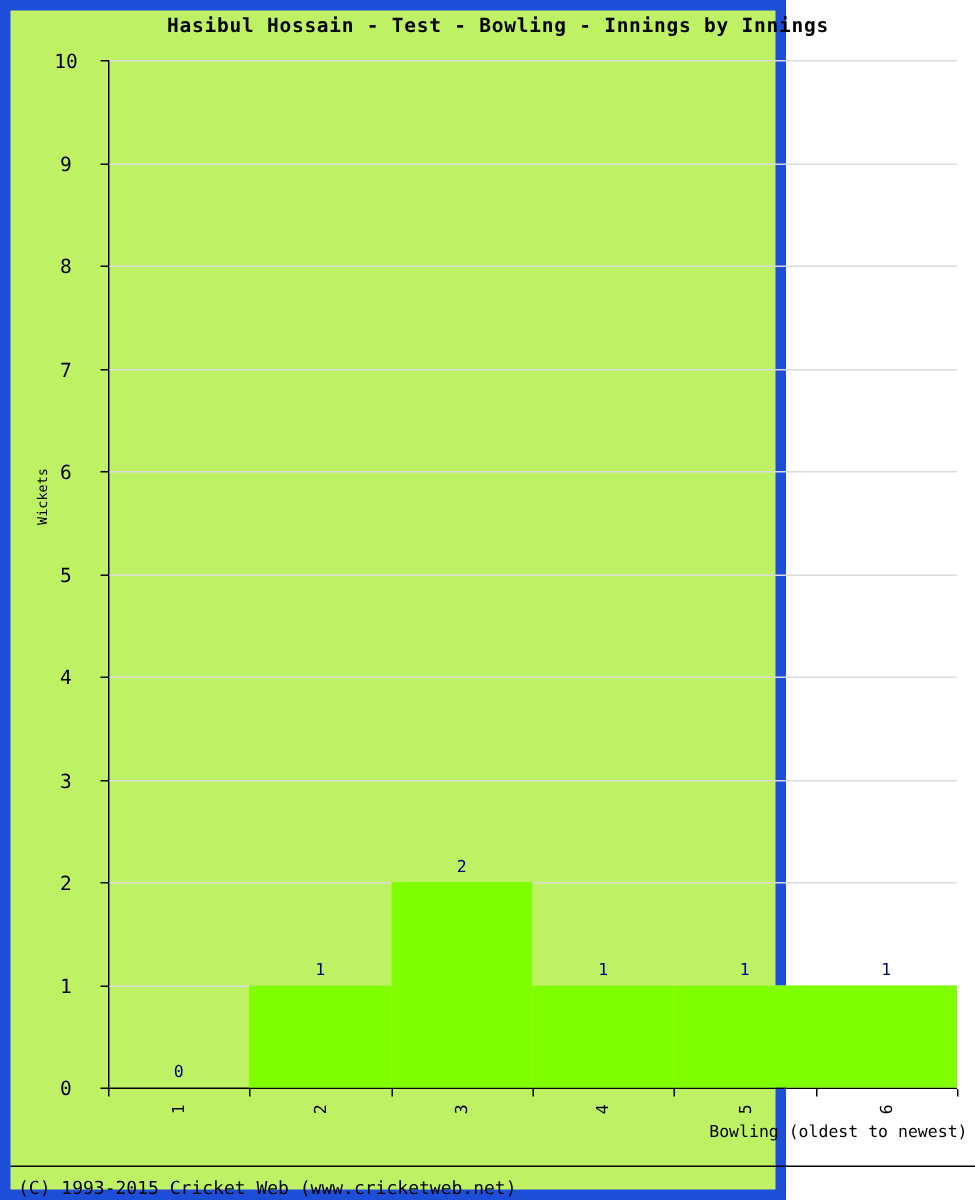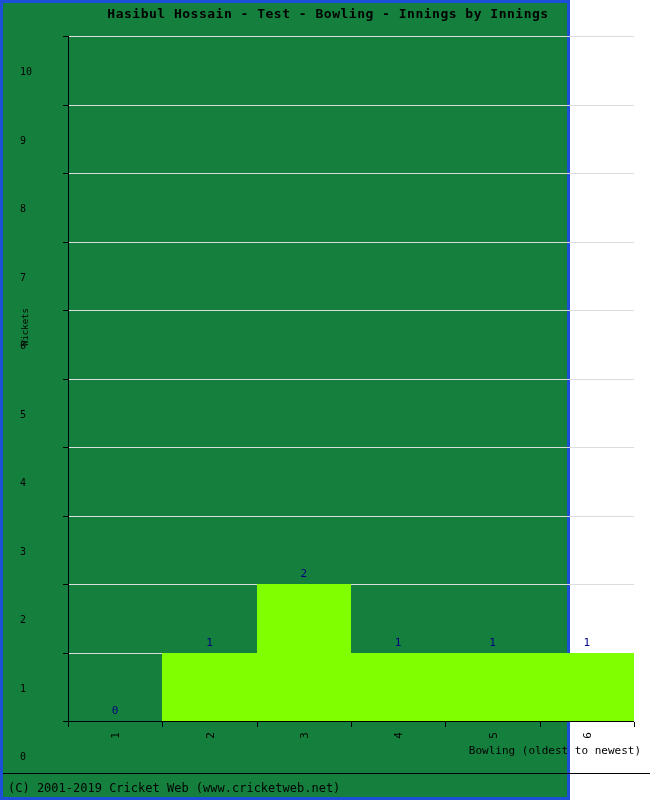--- a/index.html
+++ b/index.html
@@ -8,25 +8,25 @@
     background: #ffffff;
   }
   body {
     width: 650px;
     height: 800px;
     font-family: "DejaVu Sans Mono", "Liberation Mono", monospace;
     overflow: hidden;
   }
   #page {
     position: relative;
-    width: 570px;
+    width: 524px;
     height: 800px;
     box-sizing: border-box;
-    border: 3px solid #1d4ed8;
-    background: #15803d;
+    border: 7px solid #1d4ed8;
+    background: #bef264;
   }
 
   
   #chart-title {
     position: absolute;
     left: 0;
     top: 3px;
     width: 650px;
     text-align: center;
     font-size: 13px;
@@ -71,25 +71,24 @@
     position: absolute;
     left: -5px;
     width: 5px;
     height: 1px;
     background: #000000;
   }
   .ytick-label {
     position: absolute;
     right: 651px;
     width: 40px;
-    text-align: left;
-    font-size: 10px;
+    text-align: center;
+    font-size: 13px;
     color: #000000;
     line-height: 1;
-    margin-top: 36px;
   }
 
   
   #y-axis-title {
     position: absolute;
     left: 14px;
     top: 330px;
     width: 16px;
     font-size: 9px;
     color: #000000;
@@ -249,14 +248,14 @@
       <div class="xtick-label" style="left: 196.5px; top: 726px;">2</div>
       <div class="xtick-label" style="left: 290.833px; top: 726px;">3</div>
       <div class="xtick-label" style="left: 385.167px; top: 726px;">4</div>
       <div class="xtick-label" style="left: 479.5px; top: 726px;">5</div>
       <div class="xtick-label" style="left: 573.833px; top: 726px;">6</div>
     </div>
 
   <div id="x-axis-title">Bowling (oldest to newest)</div>
 
   <div id="footer-divider"></div>
-  <div id="footer-text">(C) 2001-2019 Cricket Web (www.cricketweb.net)</div>
+  <div id="footer-text">(C) 1993-2015 Cricket Web (www.cricketweb.net)</div>
 </div>
 
 </body></html>

